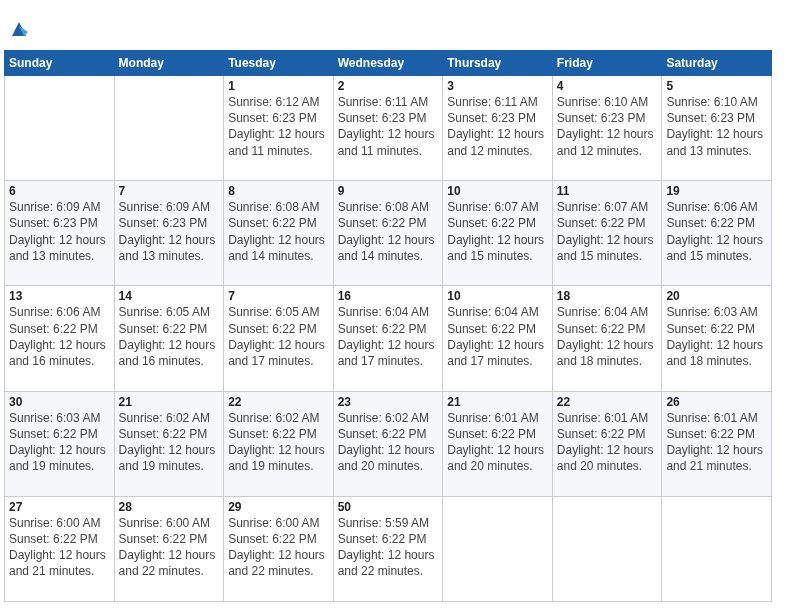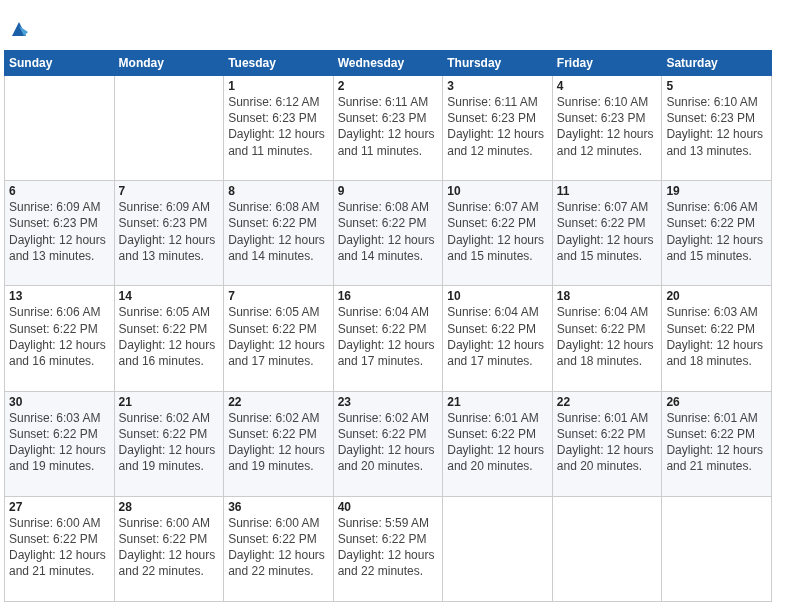--- a/index.html
+++ b/index.html
@@ -259,25 +259,25 @@
         <tr>
           <td>
             <span class="day-number">27</span>
             <div class="day-info">Sunrise: 6:00 AM<br>Sunset: 6:22 PM<br>Daylight: 12 hours and 21 minutes.</div>
           </td>
           <td>
             <span class="day-number">28</span>
             <div class="day-info">Sunrise: 6:00 AM<br>Sunset: 6:22 PM<br>Daylight: 12 hours and 22 minutes.</div>
           </td>
           <td>
-            <span class="day-number">36</span>
+            <span class="day-number">29</span>
             <div class="day-info">Sunrise: 6:00 AM<br>Sunset: 6:22 PM<br>Daylight: 12 hours and 22 minutes.</div>
           </td>
           <td>
-            <span class="day-number">40</span>
+            <span class="day-number">50</span>
             <div class="day-info">Sunrise: 5:59 AM<br>Sunset: 6:22 PM<br>Daylight: 12 hours and 22 minutes.</div>
           </td>
           <td class="empty-cell"></td>
           <td class="empty-cell"></td>
           <td class="empty-cell"></td>
         </tr>
       </tbody>
   </table>
 </div>
 

